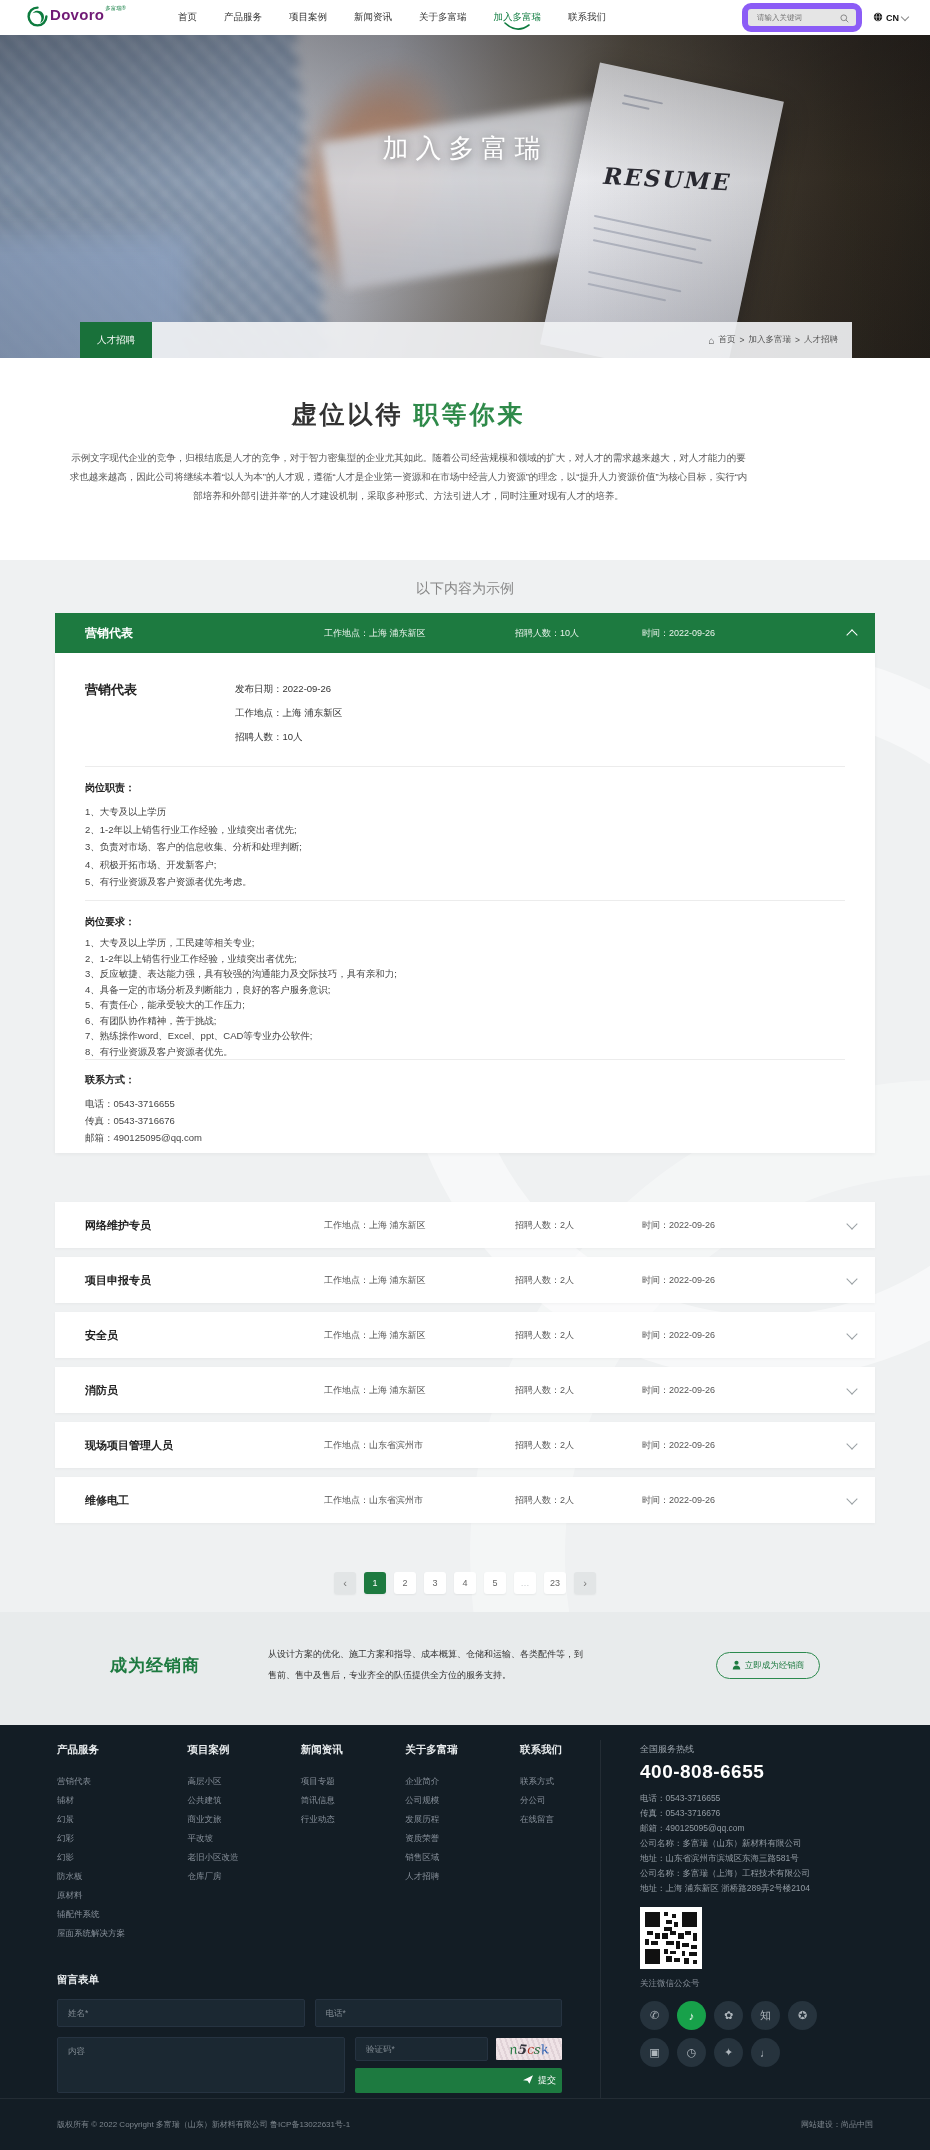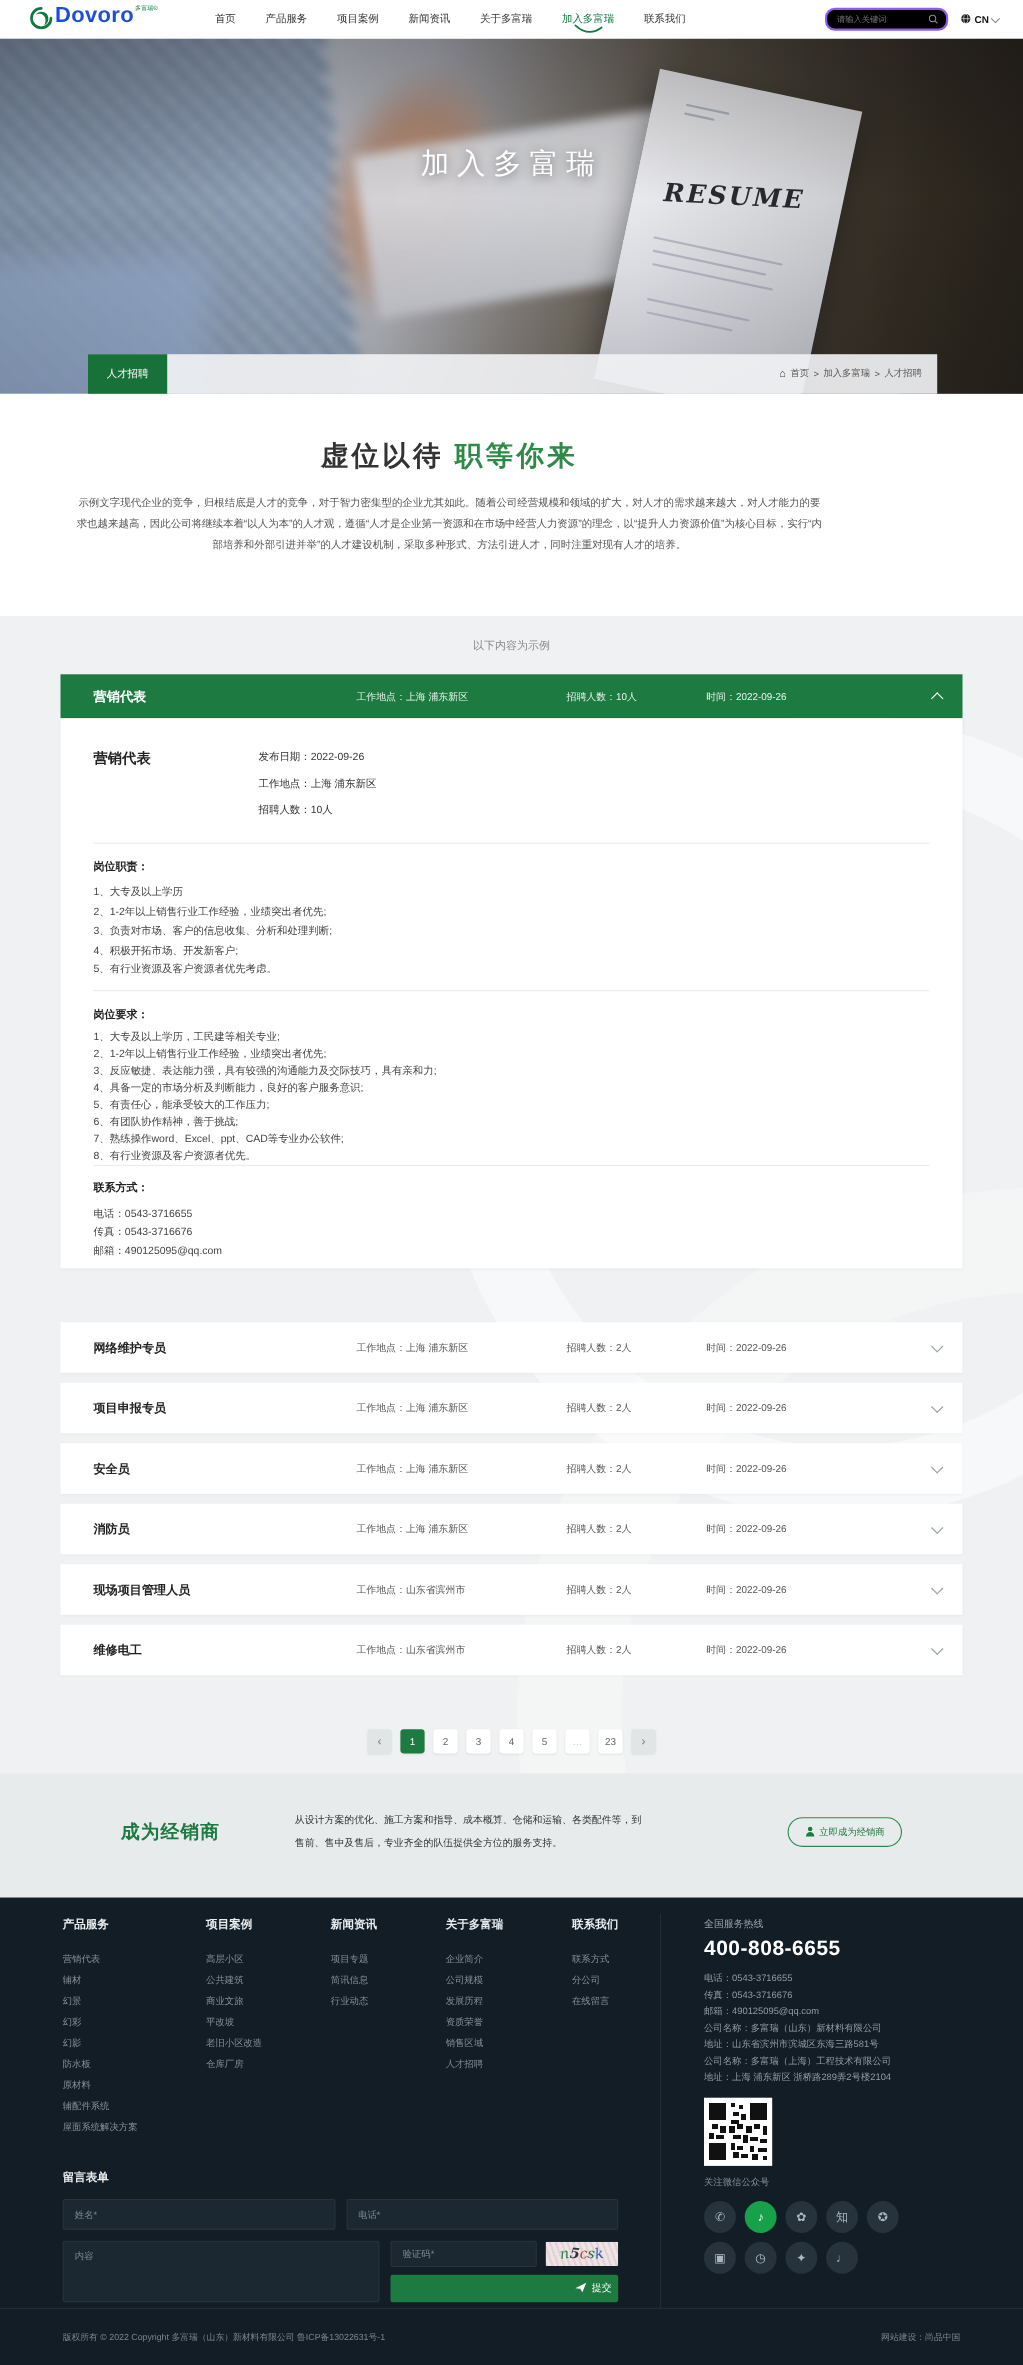--- a/index.html
+++ b/index.html
@@ -4,27 +4,27 @@
 <style>
   html,body{margin:0;padding:0}
   body{width:930px;height:2150px;position:relative;overflow:hidden;background:#fff;
        font-family:"Liberation Sans","DejaVu Sans",sans-serif;-webkit-font-smoothing:antialiased}
   a{text-decoration:none;color:inherit;cursor:pointer}
 
   
   .header{position:absolute;top:0;left:0;width:930px;height:35px;background:#fff;display:flex;align-items:center;z-index:40}
   .logo{display:flex;align-items:flex-start;margin-left:27px;cursor:pointer}
   .logo svg{width:21px;height:21px;margin-top:2px}
-  .logo-txt{font-size:20px;font-weight:bold;color:#1d4ed8;line-height:21px;margin-left:2px;letter-spacing:.3px}
+  .logo-txt{font-size:15px;font-weight:bold;color:#701a75;line-height:21px;margin-left:2px;letter-spacing:.3px}
   .logo-sup{font-size:5.5px;color:#0d7b3e;line-height:7px;margin-left:1px;margin-top:1px}
   .nav{display:flex;gap:27px;margin-left:52px;font-size:9.5px;color:#333}
   .nav-item{position:relative;padding:4px 0;white-space:nowrap}
   .nav-item.active{color:#0d7b3e}
   .nav-arc{position:absolute;left:50%;transform:translateX(-50%);top:15px}
-  .search{margin-left:auto;width:94px;height:17px;border:2px solid #8b5cf6;border-radius:9px;display:flex;align-items:center;padding:0 7px;background:#000000}
+  .search{margin-left:auto;width:94px;height:17px;border:6px solid #8b5cf6;border-radius:9px;display:flex;align-items:center;padding:0 7px;background:#e5e5e5}
   .search input{border:0;outline:0;flex:1;font-size:7.5px;color:#777;background:transparent;min-width:0}
   .lang{display:flex;align-items:center;gap:3px;margin-left:11px;margin-right:22px;font-size:9px;color:#111;font-weight:bold}
   .chev-sm{width:5px;height:5px;border-right:1.2px solid #888;border-bottom:1.2px solid #888;transform:rotate(45deg);margin-top:-2px}
 
   
   .hero{position:absolute;top:35px;left:0;width:930px;height:323px;overflow:hidden;
     background:linear-gradient(100deg,#8f98a6 0%,#a9aeb8 14%,#c9ccd3 28%,#b4b6bd 40%,#87827d 52%,#5f5749 64%,#4a4236 76%,#3b3328 88%,#302a21 100%)}
   .shirt{position:absolute;left:-70px;top:-30px;width:380px;height:380px;transform:rotate(-6deg);filter:blur(6px);opacity:.95;
     background:repeating-linear-gradient(52deg,rgba(52,84,124,.75) 0 8px,rgba(226,233,242,.7) 8px 16px),
                repeating-linear-gradient(-38deg,rgba(52,84,124,.55) 0 8px,rgba(226,233,242,.5) 8px 16px)}
@@ -54,21 +54,21 @@
   .intro{position:absolute;top:358px;left:0;width:817px;height:202px;background:#fff;text-align:center}
   .intro-h{margin-top:40px;font-size:25px;letter-spacing:3px;color:#333;font-weight:bold}
   .intro-h .grn{color:#2f8a4a}
   .intro-p{width:678px;margin:17px auto 0;font-size:9.5px;line-height:19px;color:#555}
 
   
   .jobs-sec{position:absolute;top:560px;left:0;width:930px;height:1052px;background:#eff1f2;overflow:hidden}
   .wm{position:absolute;border-radius:50%;pointer-events:none}
   .wm1{right:-200px;top:90px;width:600px;height:600px;border:65px solid rgba(255,255,255,.5)}
   .wm2{left:470px;top:520px;width:760px;height:760px;border:95px solid rgba(255,255,255,.35)}
-  .note{position:relative;margin-top:20px;text-align:center;font-size:10px;color:#888}
+  .note{position:relative;margin-top:20px;text-align:center;font-size:14px;color:#888}
   .acc{position:absolute;left:55px;top:53px;width:820px}
   .jgrid{display:grid;grid-template-columns:269px 191px 127px 186px 47px;align-items:center}
   .acc-head{height:40px;background:#1d7a40;color:#fff}
   .acc-head .jt{padding-left:30px;font-size:12px;font-weight:bold}
   .acc-head .jf{font-size:9px;color:#eaf3ec}
   .chev-up{width:7px;height:7px;border-left:1.6px solid #fff;border-top:1.6px solid #fff;transform:rotate(45deg);justify-self:center;margin-top:3px}
   .chev-dn{width:7px;height:7px;border-right:1.4px solid #9aa0a4;border-bottom:1.4px solid #9aa0a4;transform:rotate(45deg);justify-self:center;margin-bottom:3px}
   .panel{position:relative;height:500px;background:#fff;box-shadow:0 1px 4px rgba(0,0,0,.05)}
   .p-title{position:absolute;left:30px;top:28px;font-size:13px;font-weight:bold;color:#222}
   .p-meta{position:absolute;left:180px;top:24px;font-size:9.5px;color:#333;line-height:24px}

